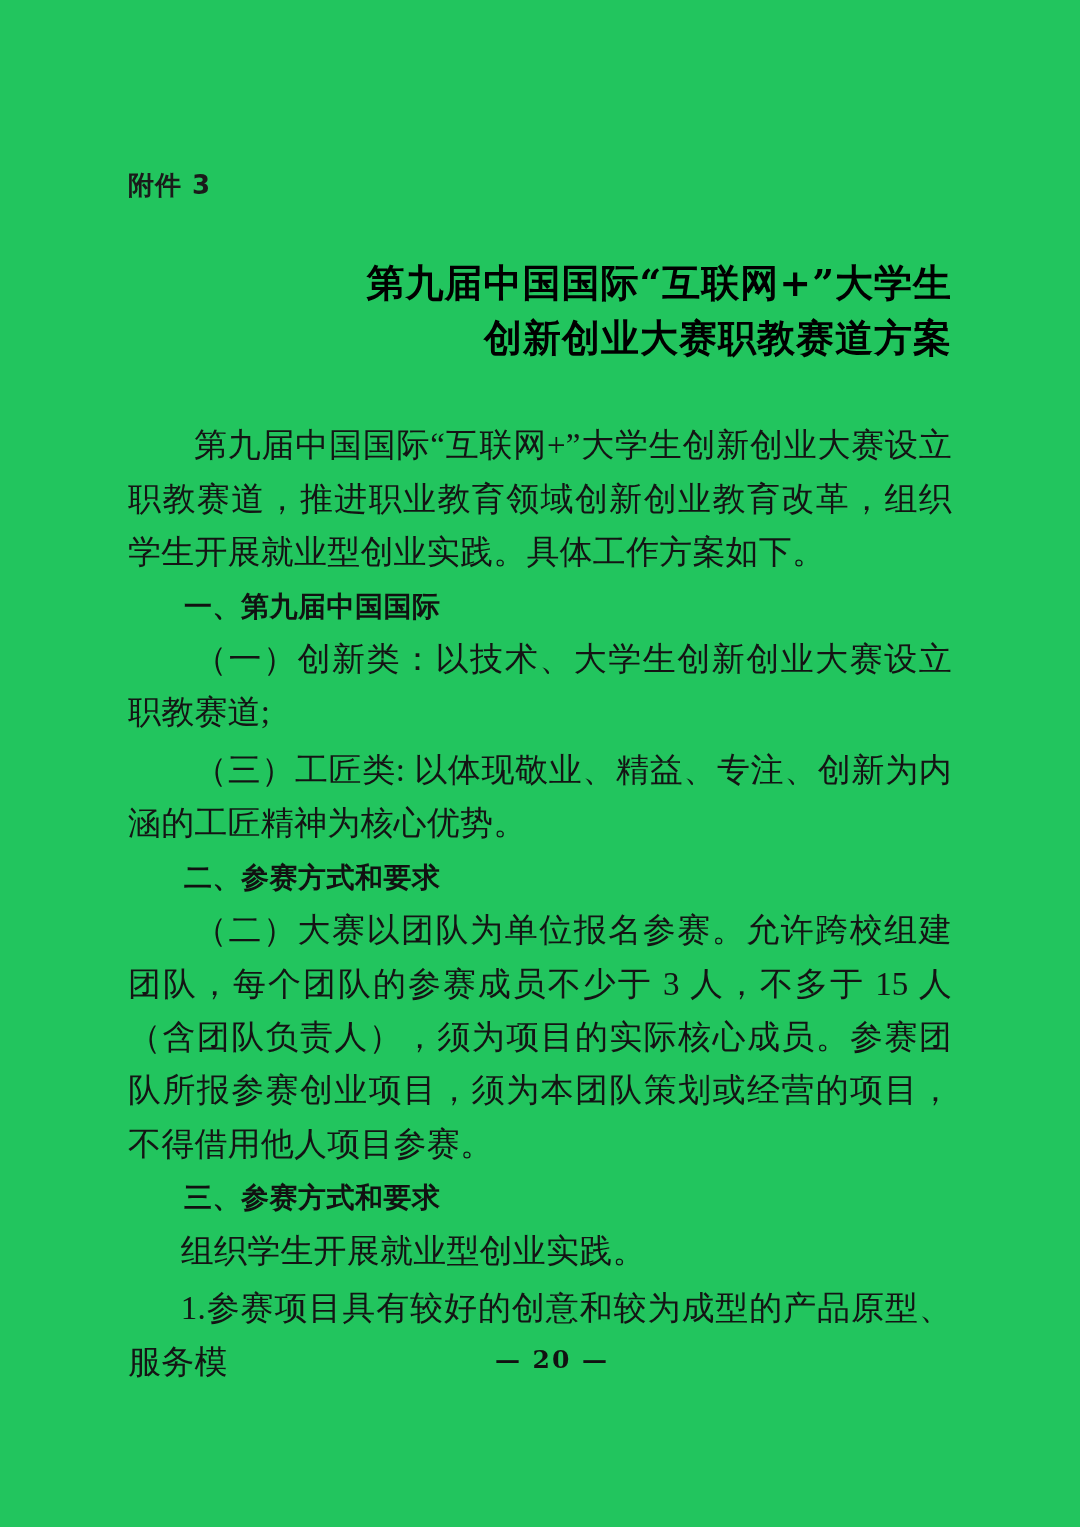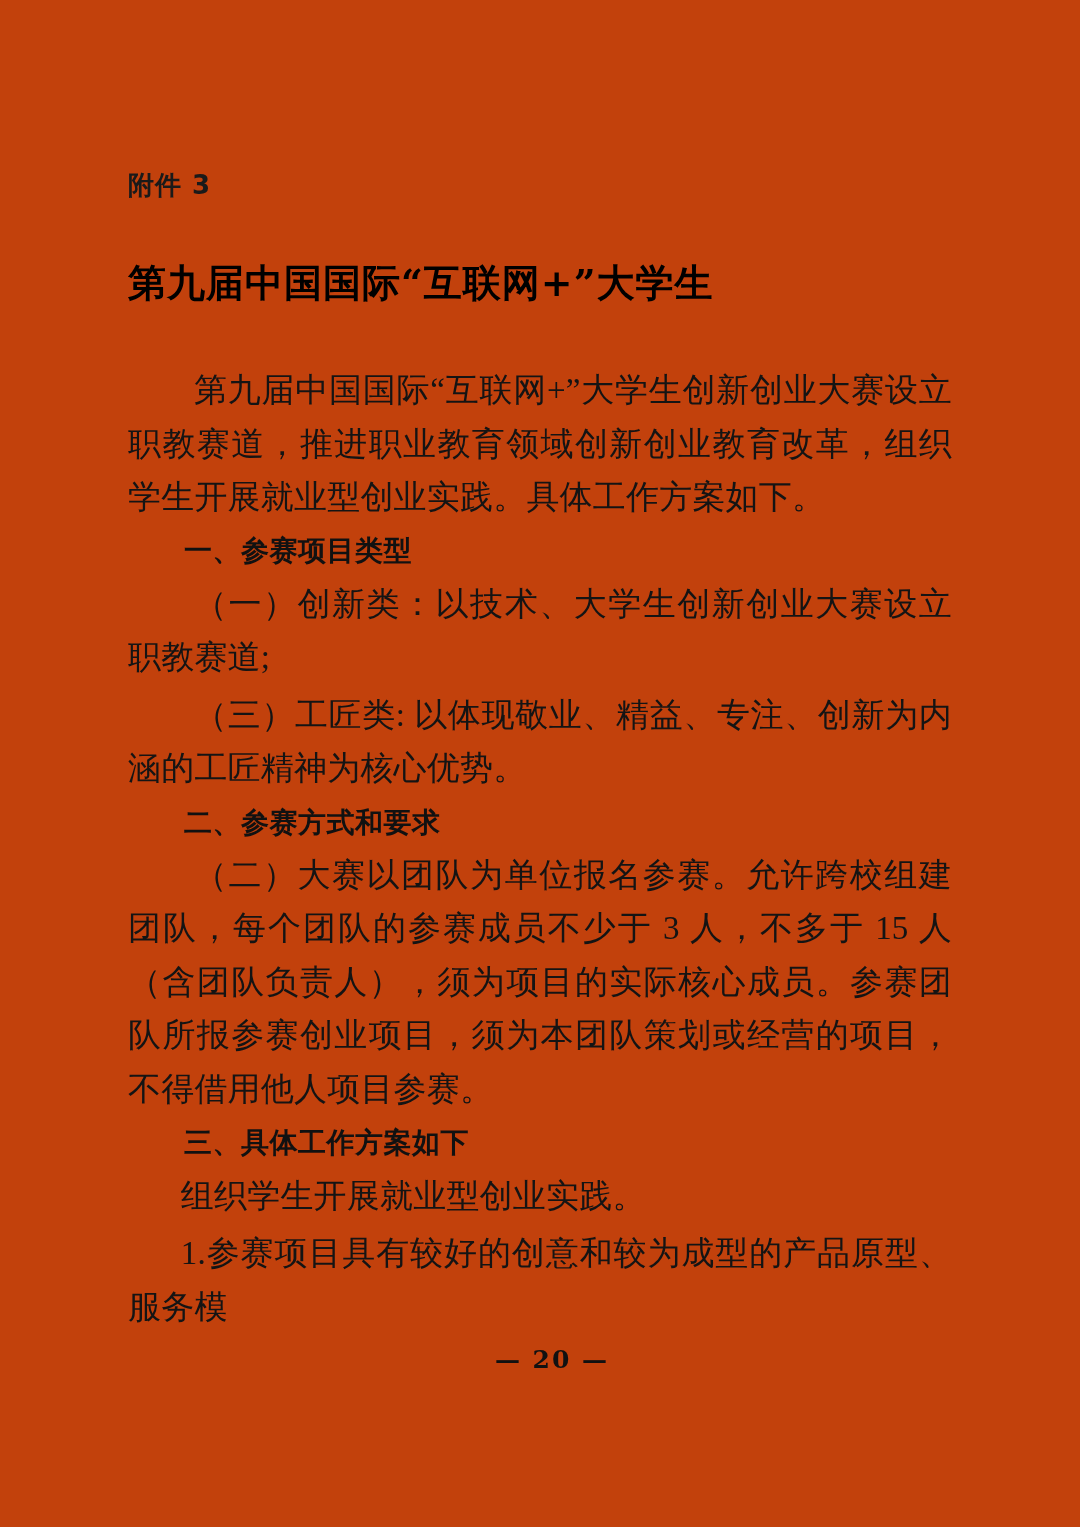--- a/index.html
+++ b/index.html
@@ -14,38 +14,38 @@
     font-family: "Liberation Serif", "DejaVu Serif", serif;
     color: #1a1a1a;
     overflow: hidden;
   }
   .page {
     position: absolute;
     left: 0;
     top: 0;
     width: 1080px;
     height: 1527px;
-    background: #c2410c;
+    background: #22c55e;
   }
   .content {
     position: absolute;
     left: 128px;
     top: 168px;
     width: 824px;
   }
   .attachment-label {
     font-family: "DejaVu Sans", "Liberation Sans", sans-serif;
     font-size: 26px;
     font-weight: 600;
     letter-spacing: 1px;
     color: #1a1a1a;
     margin: 0 0 52px 0;
   }
   .doc-title {
-    text-align: left;
+    text-align: right;
     font-family: "DejaVu Serif", "Liberation Serif", serif;
     font-weight: bold;
     font-size: 38px;
     line-height: 1.45;
     letter-spacing: 1px;
     color: #000;
     margin: 0 0 54px 0;
   }
   .doc-title .line {
     display: block;
@@ -89,37 +89,38 @@
 </head>
 <body>
 
 <div class="page">
   <div class="content">
 
     <div class="attachment-label">附件 3</div>
 
     <h1 class="doc-title">
       <span class="line">第九届中国国际“互联网+”大学生</span>
+      <span class="line">创新创业大赛职教赛道方案</span>
     </h1>
 
     <p class="body-para indent2">第九届中国国际“互联网+”大学生创新创业大赛设立职教赛道，推进职业教育领域创新创业教育改革，组织学生开展就业型创业实践。具体工作方案如下。</p>
 
-    <p class="heading-num">一、参赛项目类型</p>
+    <p class="heading-num">一、第九届中国国际</p>
 
     <p class="body-para indent2">（一）创新类：以技术、大学生创新创业大赛设立职教赛道;</p>
 
 
     <p class="body-para indent2">（三）工匠类: 以体现敬业、精益、专注、创新为内涵的工匠精神为核心优势。</p>
 
     <p class="heading-num">二、参赛方式和要求</p>
 
 
     <p class="body-para indent2">（二）大赛以团队为单位报名参赛。允许跨校组建团队，每个团队的参赛成员不少于 3 人，不多于 15 人（含团队负责人），须为项目的实际核心成员。参赛团队所报参赛创业项目，须为本团队策划或经营的项目，不得借用他人项目参赛。</p>
 
-    <p class="heading-num">三、具体工作方案如下</p>
+    <p class="heading-num">三、参赛方式和要求</p>
 
     <p class="body-para" style="text-indent:1.6em;">组织学生开展就业型创业实践。</p>
 
 
     <p class="body-para" style="text-indent:1.6em;">1.参赛项目具有较好的创意和较为成型的产品原型、服务模</p>
 
   </div>
 
   <div class="page-number">— 20 —</div>
 </div>

